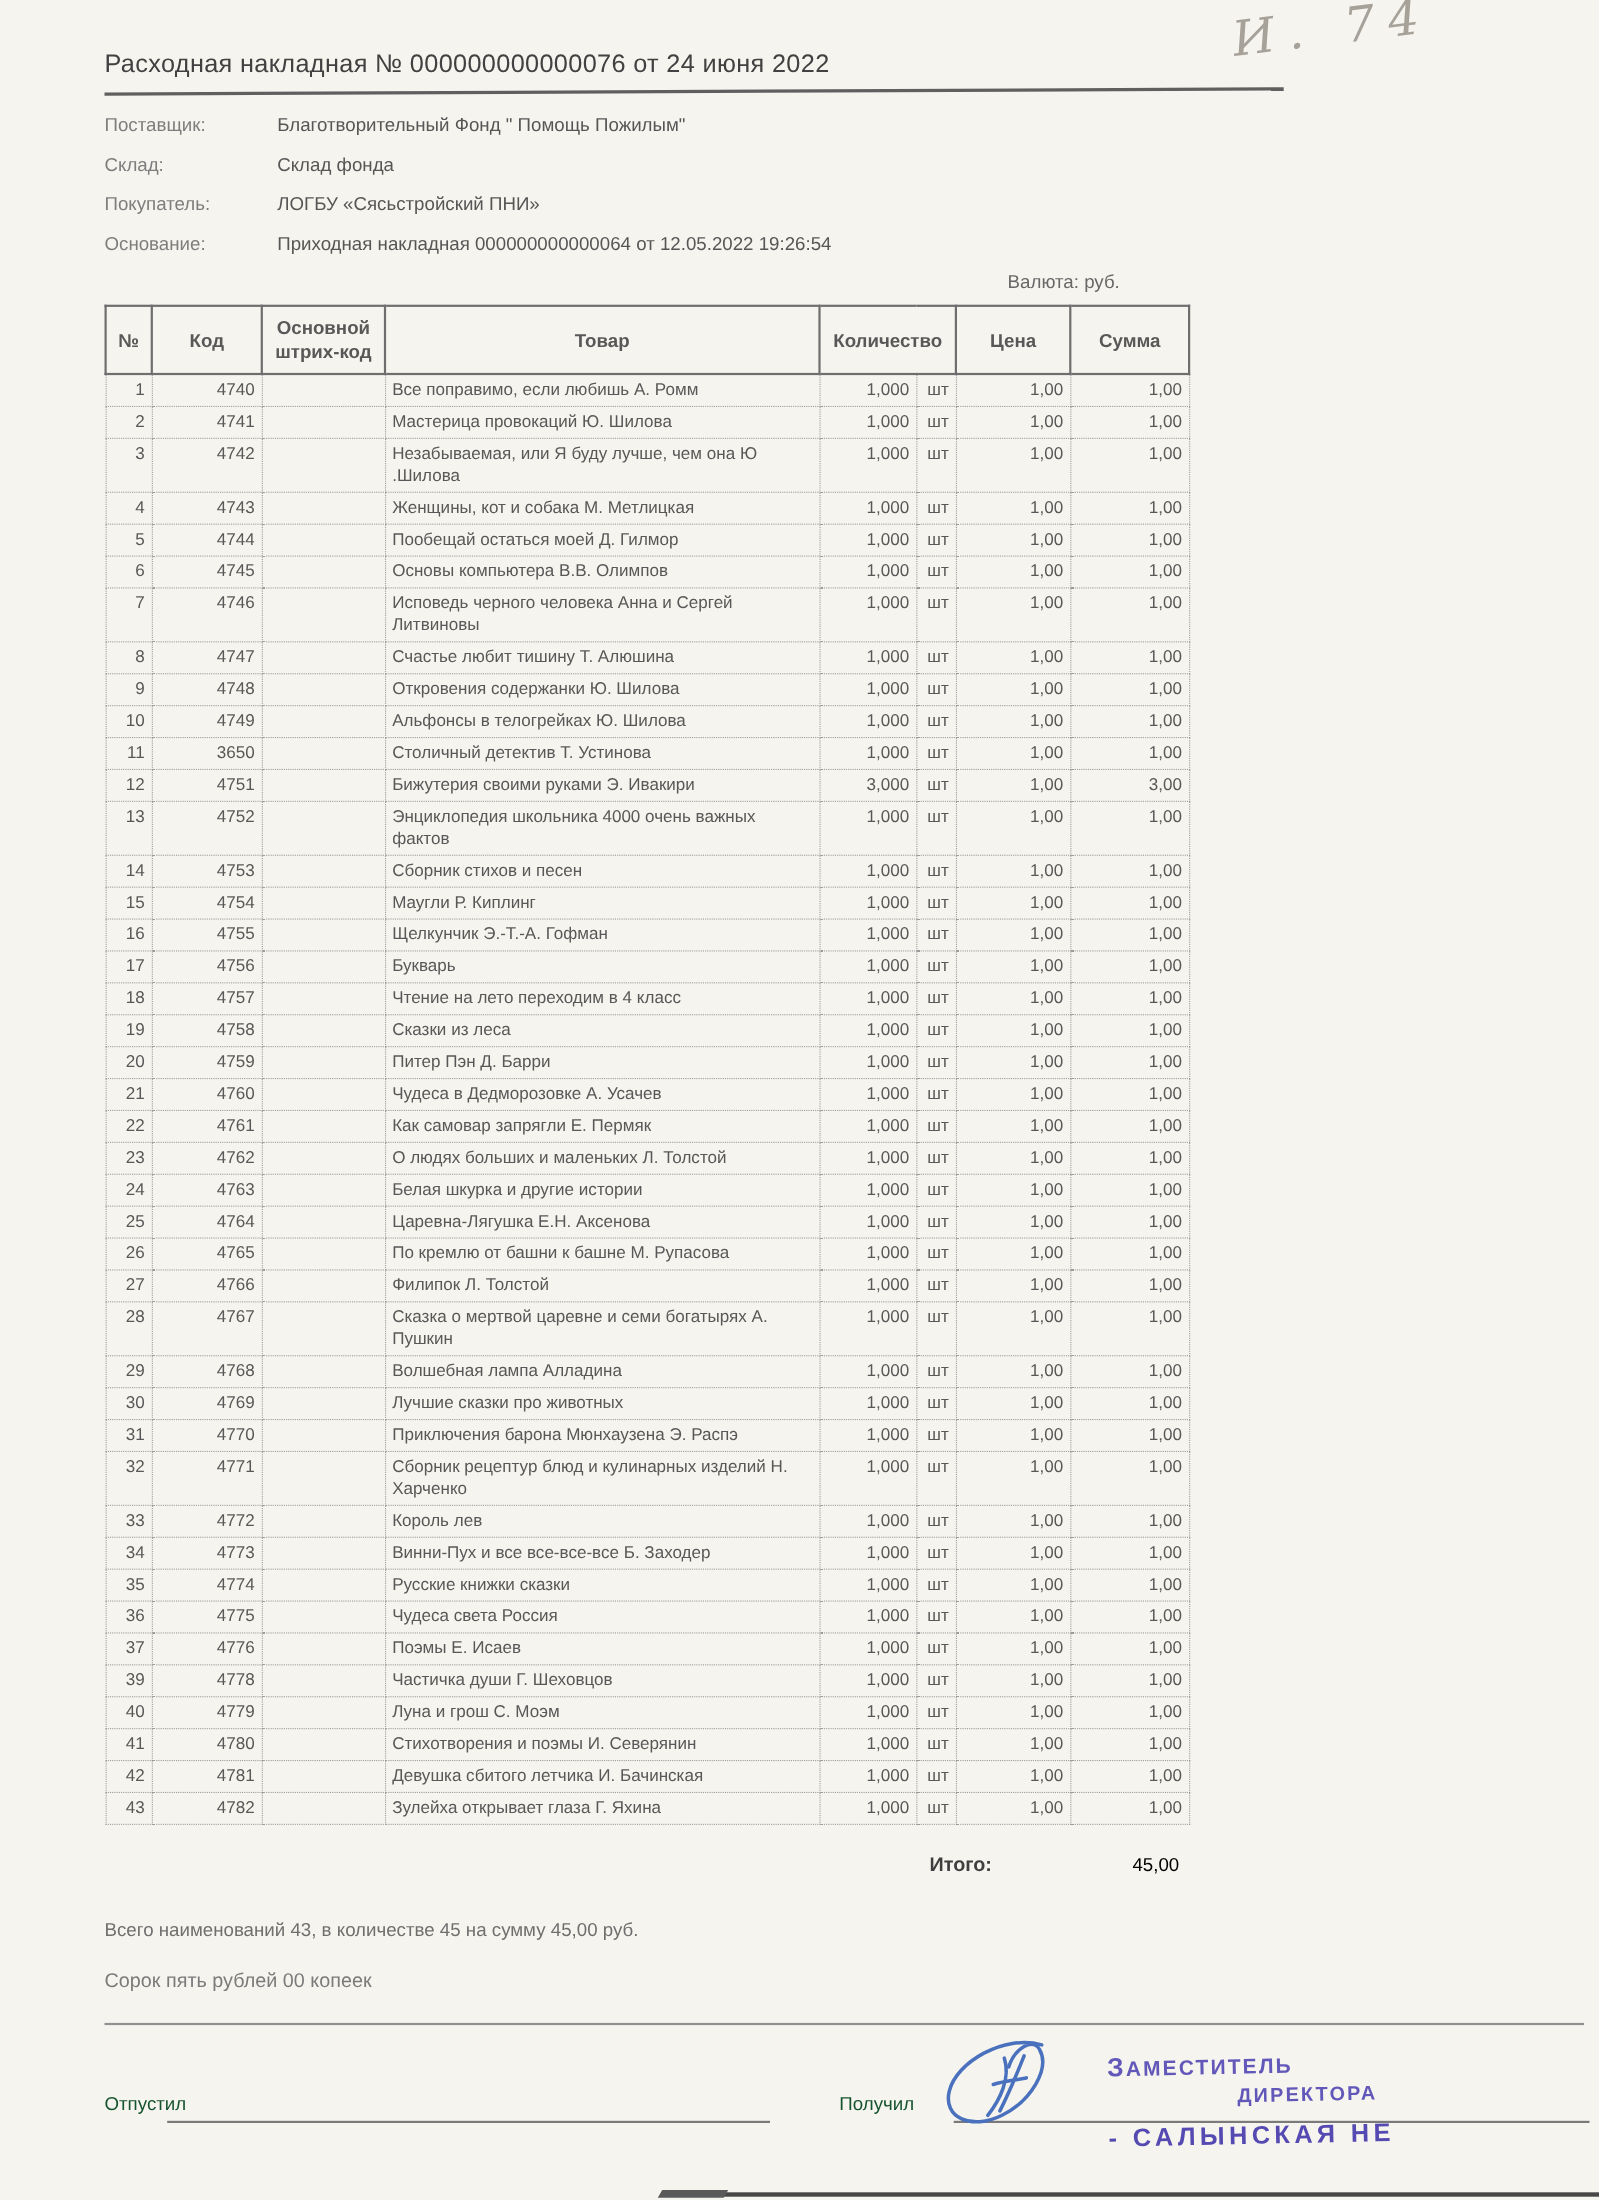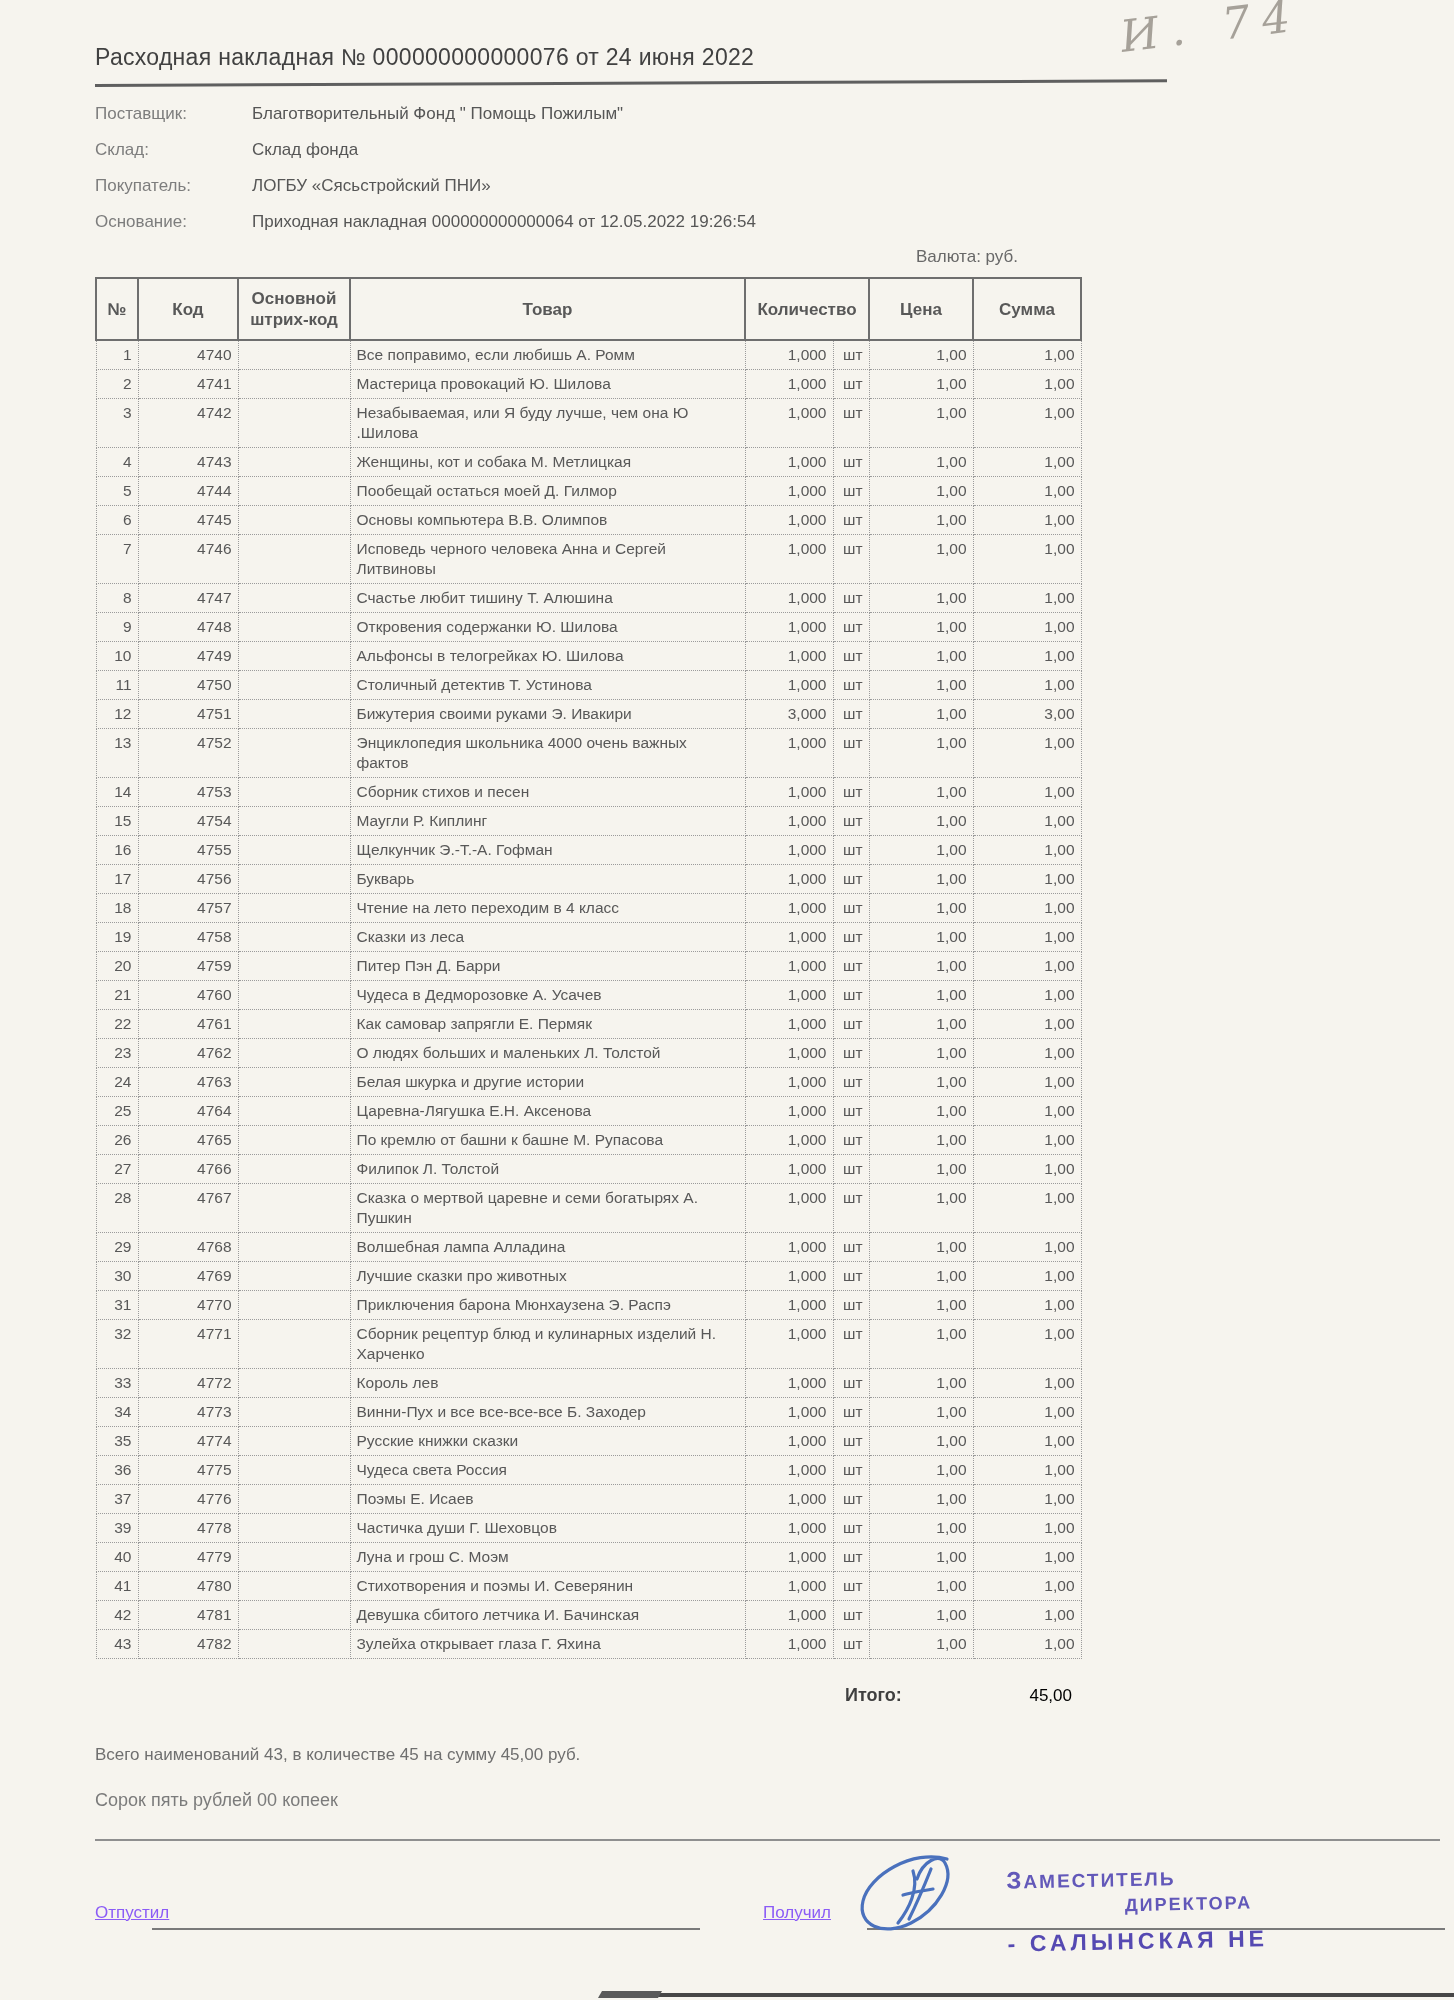--- a/index.html
+++ b/index.html
@@ -65,21 +65,21 @@
   .totals{position:relative;width:985px;height:32px;margin-top:24px;}
   .totals .t-label{position:absolute;left:750px;top:2px;font-size:18px;font-weight:bold;color:#3f3f3f;}
   .totals .t-value{position:absolute;right:8px;top:3px;font-size:17px;color:#000000;}
 
   .summary-line{margin-top:30px;font-size:17px;color:#6f6f6f;}
   .amount-words{margin-top:25px;font-size:18px;color:#7b7b7b;}
 
   .bottom-rule{width:1345px;height:0;border-top:2px solid #8f8f8f;margin-top:28px;}
 
   .sig-row{position:relative;width:1359px;height:150px;margin-top:40px;}
-  .sig-label{position:absolute;font-size:17px;color:#8b5cf6;text-decoration:underline;}
+  .sig-label{position:absolute;font-size:17px;color:#14532d;}
   .lbl-released{left:0;top:22px;}
   .lbl-received{left:668px;top:22px;}
   .sig-line{position:absolute;height:0;border-top:2px solid #7a7a7a;}
   .line-released{left:57px;top:47px;width:548px;}
   .line-received{left:772px;top:47px;width:578px;}
 
   .signature{position:absolute;left:748px;top:-32px;}
 
   .stamp{
     position:absolute;left:912px;top:-18px;width:350px;
@@ -244,21 +244,21 @@
             <td class="c-code">4749</td>
             <td class="c-bar"></td>
             <td class="c-name">Альфонсы в телогрейках  Ю. Шилова</td>
             <td class="c-qty">1,000</td>
             <td class="c-unit">шт</td>
             <td class="c-price">1,00</td>
             <td class="c-sum">1,00</td>
           </tr>
           <tr>
             <td class="c-num">11</td>
-            <td class="c-code">4750</td>
+            <td class="c-code">3650</td>
             <td class="c-bar"></td>
             <td class="c-name">Столичный детектив Т. Устинова</td>
             <td class="c-qty">1,000</td>
             <td class="c-unit">шт</td>
             <td class="c-price">1,00</td>
             <td class="c-sum">1,00</td>
           </tr>
           <tr>
             <td class="c-num">12</td>
             <td class="c-code">4751</td>

